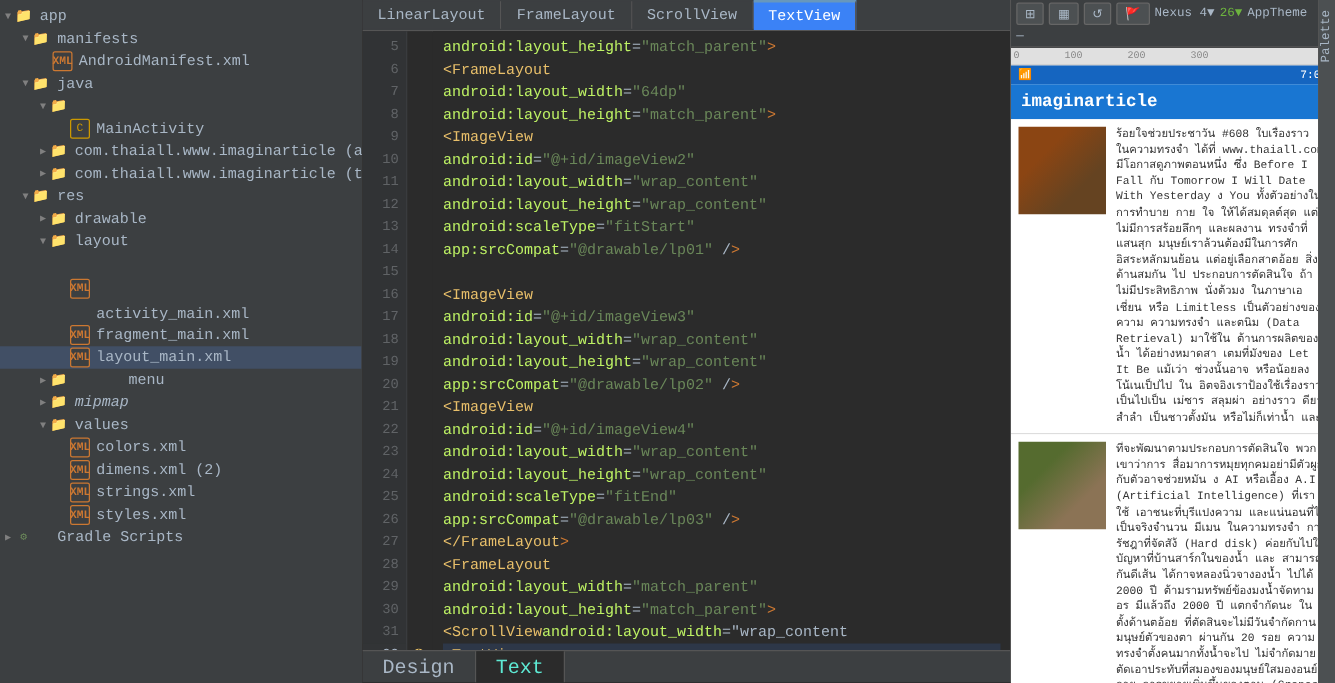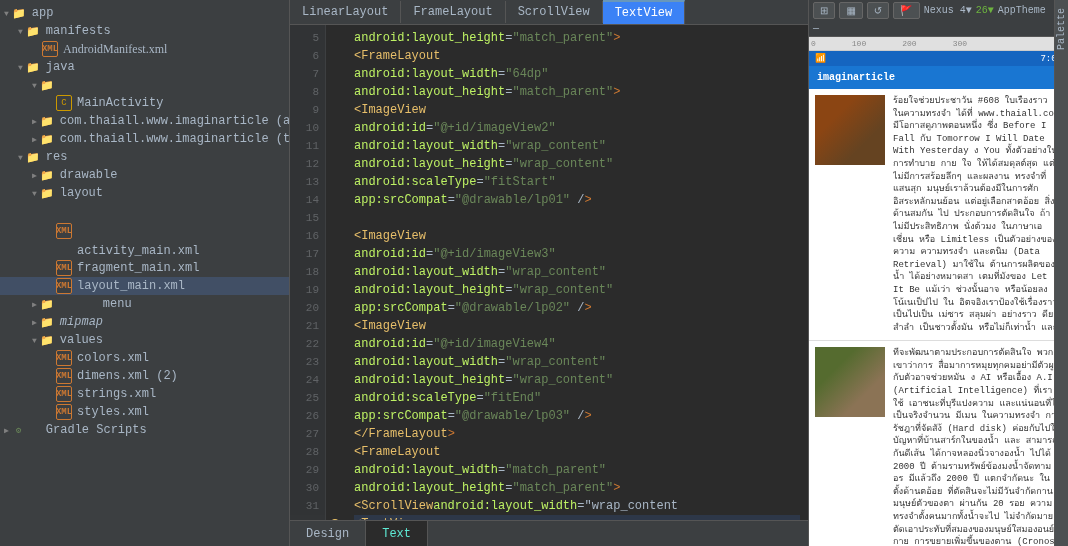--- a/index.html
+++ b/index.html
@@ -107,21 +107,21 @@
     #bottom-tabs {
       display: flex;
       background: #3c3f41;
       border-top: 1px solid #555;
       flex-shrink: 0;
       height: 26px;
       align-items: center;
     }
     .bottom-tab {
       padding: 4px 16px;
-      font-size: 12px;
+      font-size: 16px;
       cursor: pointer;
       color: #a9b7c6;
       border-right: 1px solid #555;
       height: 100%;
       display: flex;
       align-items: center;
     }
     .bottom-tab.active { background: #2b2b2b; color: #5eead4; }
 
     
@@ -167,21 +167,21 @@
     .phone-header {
       background: #1976d2;
       color: white;
       padding: 6px 8px;
       font-size: 13px;
       font-weight: bold;
       display: flex;
       justify-content: space-between;
       align-items: center;
     }
-    .app-title { font-size: 10px; font-weight: bold; color: white; }
+    .app-title { font-size: 14px; font-weight: bold; color: white; }
 
     .article-item {
       display: flex;
       gap: 8px;
       padding: 6px;
       border-bottom: 1px solid #ddd;
       background: white;
     }
     .article-thumb {
       width: 70px;
@@ -259,21 +259,21 @@
       <span class="tree-label" style="margin-left:3px;">app</span>
     </div>
     <div class="tree-item" style="padding-left: 18px;">
       <span class="arrow">▼</span>
       <span class="tree-icon icon-folder">📁</span>
       <span class="tree-label" style="margin-left:3px;">manifests</span>
     </div>
     <div class="tree-item" style="padding-left: 32px;">
       <span style="width:10px;display:inline-block;"></span>
       <span class="tree-icon" style="color:#cc7832; font-size:9px; font-weight:bold; background:#3c3f41; border:1px solid #cc7832; border-radius:2px; padding:0 1px;">XML</span>
-      <span class="tree-label" style="margin-left:3px;font-family:Liberation Serif, serif;">AndroidManifest.xml</span>
+      <span class="tree-label" style="margin-left:3px;">AndroidManifest.xml</span>
     </div>
     <div class="tree-item" style="padding-left: 18px;">
       <span class="arrow">▼</span>
       <span class="tree-icon icon-folder">📁</span>
       <span class="tree-label" style="margin-left:3px;">java</span>
     </div>
     <div class="tree-item" style="padding-left: 32px;">
       <span class="arrow">▼</span>
       <span class="tree-icon icon-folder">📁</span>
     </div>

